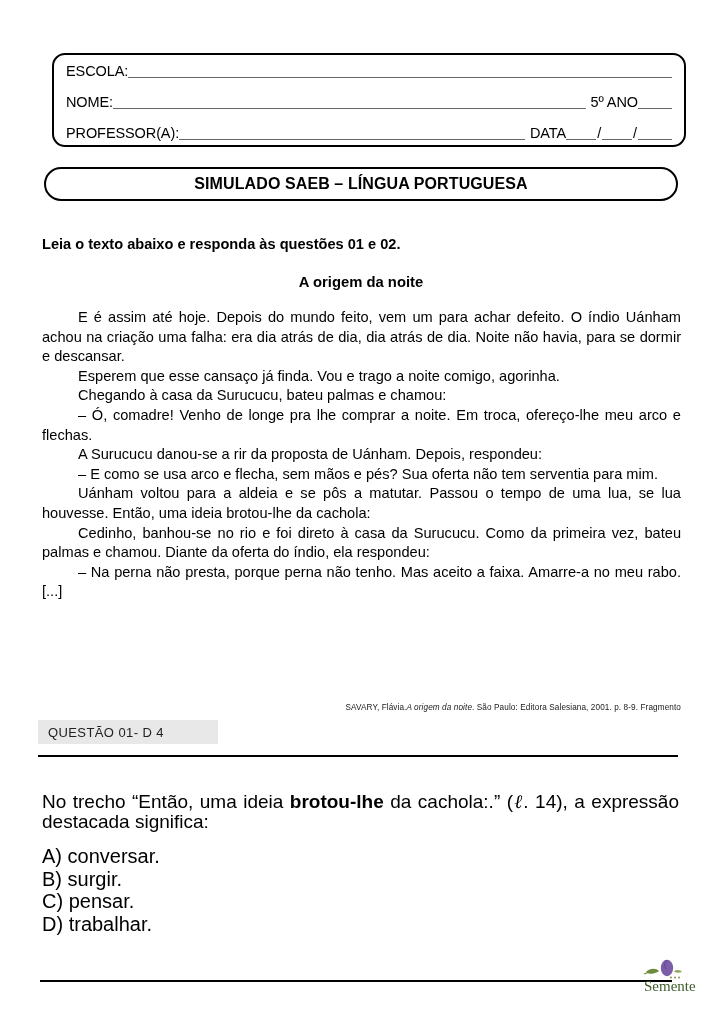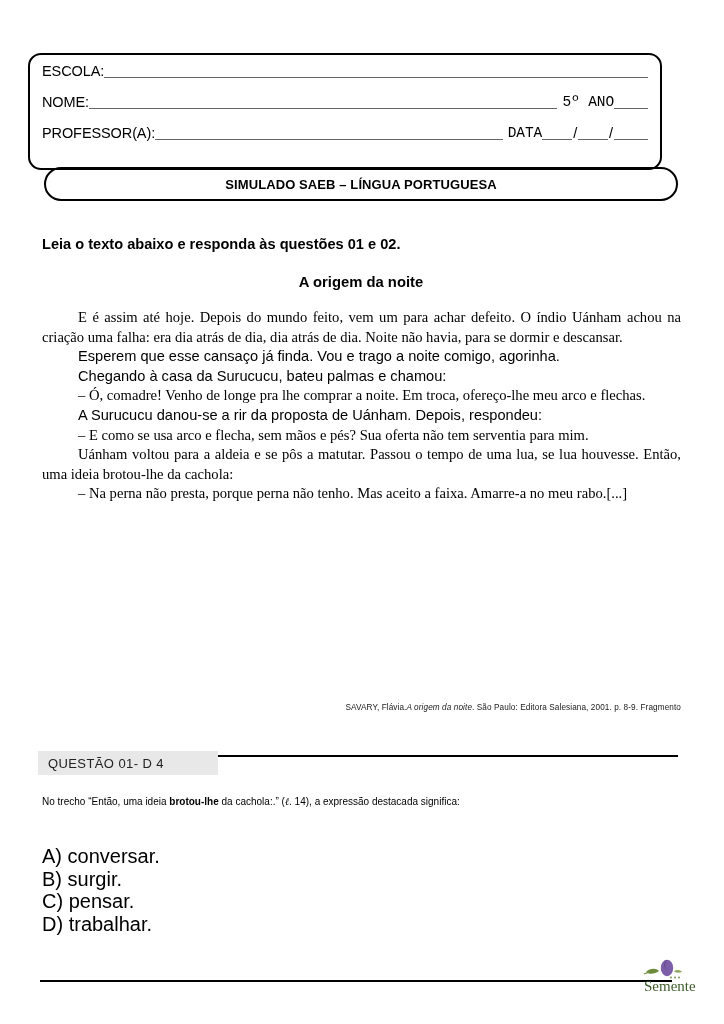--- a/index.html
+++ b/index.html
@@ -21,24 +21,24 @@
     position: absolute;
     left: 0; top: 0;
     width: 724px;
     height: 1024px;
     background: #ffffff;
   }
 
   
   .id-box {
     position: absolute;
-    left: 28px;
+    left: 52px;
     top: 53px;
     width: 634px;
-    height: 117px;
+    height: 94px;
     border: 2.2px solid #000;
     border-radius: 13px;
     box-sizing: border-box;
     padding: 9px 12px 0 12px;
   }
   .id-row {
     font-size: 14.5px;
     line-height: 1.0;
     height: 31px;
     display: flex;
@@ -49,39 +49,39 @@
   .id-label { flex: none; }
   .dots {
     flex: 1 1 auto;
     border-bottom: 1.3px solid #666;
     margin: 0 0 3px 0;
     height: 13px;
     min-width: 6px;
   }
   .dots.fixed-sm { flex: none; width: 34px; }
   .dots.fixed-xs { flex: none; width: 30px; }
-  .id-suffix { flex: none; padding-left: 5px; font-family: Liberation Mono, monospace; }
+  .id-suffix { flex: none; padding-left: 5px; }
   .slash { flex: none; padding: 0 1px; }
 
   
   .title-box {
     position: absolute;
     left: 44px;
     top: 167px;
     width: 634px;
     height: 34px;
     border: 2.2px solid #000;
     border-radius: 17px;
     box-sizing: border-box;
     display: flex;
     align-items: center;
     justify-content: center;
   }
   .title-box .title-text {
-    font-size: 13px;
+    font-size: 16px;
     font-weight: bold;
     letter-spacing: 0.1px;
   }
 
   
   .instruction {
     position: absolute;
     left: 42px;
     top: 237px;
     font-size: 14.6px;
@@ -110,21 +110,20 @@
     line-height: 19.6px;
     text-align: left;
   }
   .story p {
     margin: 0;
     text-indent: 36px;
   }
   .story p.just {
     text-align: justify;
     text-justify: inter-word;
-    font-family: Liberation Serif, serif;
   }
 
   
   .citation {
     position: absolute;
     left: 42px;
     top: 703px;
     width: 639px;
     text-align: right;
     font-size: 8.2px;
@@ -142,42 +141,42 @@
     top: 755px;
     width: 640px;
     height: 2px;
     background: #000;
   }
 
   
   .q-badge {
     position: absolute;
     left: 38px;
-    top: 751px;
+    top: 720px;
     width: 180px;
     height: 24px;
     background: #e8e8e8;
     display: flex;
     align-items: center;
     padding-left: 10px;
     box-sizing: border-box;
   }
   .q-badge span {
     font-size: 13px;
     letter-spacing: 0.4px;
     color: #222;
   }
 
   
   .q-text {
     position: absolute;
     left: 42px;
     top: 792px;
     width: 637px;
-    font-size: 10px;
+    font-size: 19px;
     line-height: 20px;
     text-align: justify;
     text-justify: inter-word;
   }
   .q-text b { font-weight: bold; }
   .ell { font-family: "Liberation Serif", serif; font-style: italic; }
 
   
   .alts {
     position: absolute;
@@ -248,20 +247,21 @@
   <div class="story-title">A origem da noite</div>
 
   <div class="story">
     <p class="just">E é assim até hoje. Depois do mundo feito, vem um para achar defeito. O índio Uánham achou na criação uma falha: era dia atrás de dia, dia atrás de dia. Noite não havia, para se dormir e descansar.</p>
     <p>Esperem que esse cansaço já finda. Vou e trago a noite comigo, agorinha.</p>
     <p>Chegando à casa da Surucucu, bateu palmas e chamou:</p>
     <p class="just">– Ó, comadre! Venho de longe pra lhe comprar a noite. Em troca, ofereço-lhe meu arco e flechas.</p>
     <p>A Surucucu danou-se a rir da proposta de Uánham. Depois, respondeu:</p>
     <p class="just">– E como se usa arco e flecha, sem mãos e pés? Sua oferta não tem serventia para mim.</p>
     <p class="just">Uánham voltou para a aldeia e se pôs a matutar. Passou o tempo de uma lua, se lua houvesse. Então, uma ideia brotou-lhe da cachola:</p>
+    <p class="just">Cedinho, banhou-se no rio e foi direto à casa da Surucucu. Como da primeira vez, bateu palmas e chamou. Diante da oferta do índio, ela respondeu:</p>
     <p class="just">– Na perna não presta, porque perna não tenho. Mas aceito a faixa. Amarre-a no meu rabo.[...]</p>
   </div>
 
   <div class="citation">
     <span>SAVARY, Flávia.</span><i>A origem da noite</i><span>. São Paulo: Editora Salesiana, 2001. p. 8-9. Fragmento</span>
   </div>
 
   <div class="q-rule"></div>
   <div class="q-badge">
     <span>QUESTÃO 01- D 4</span>

